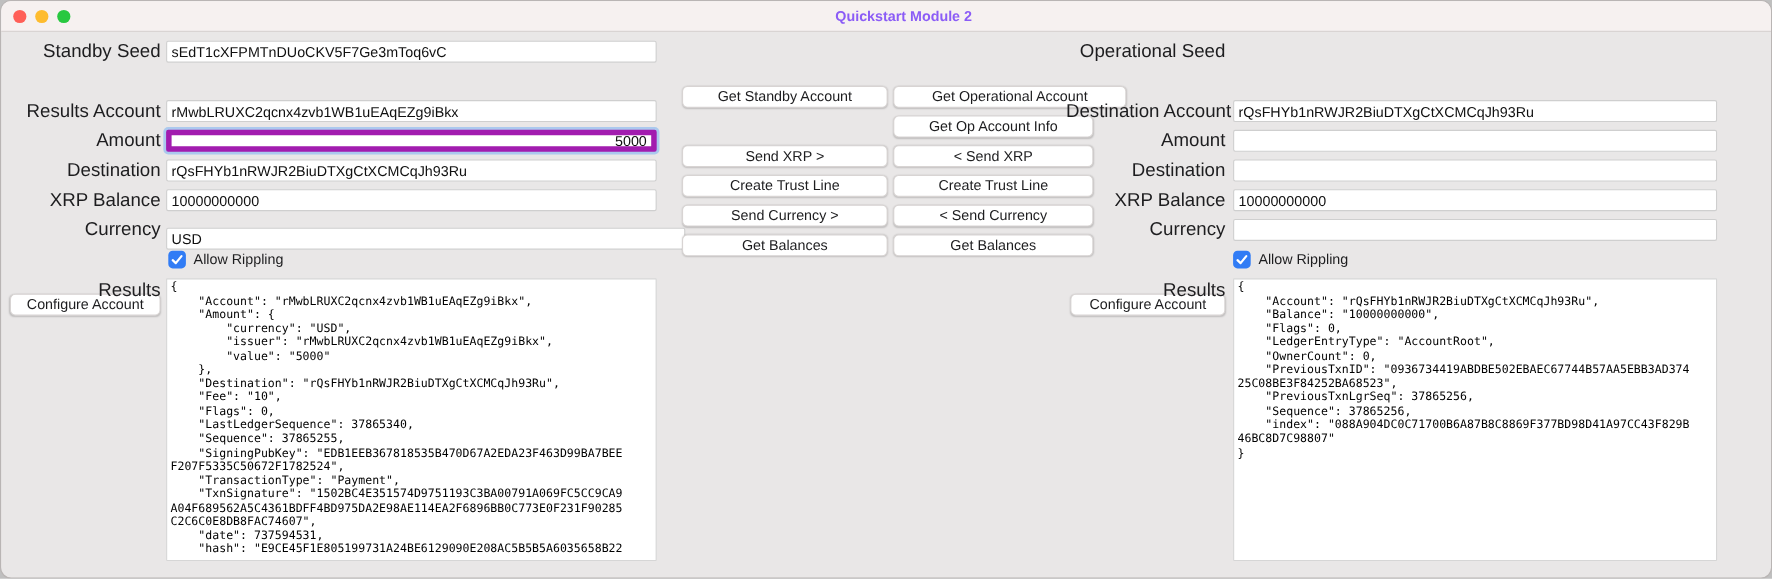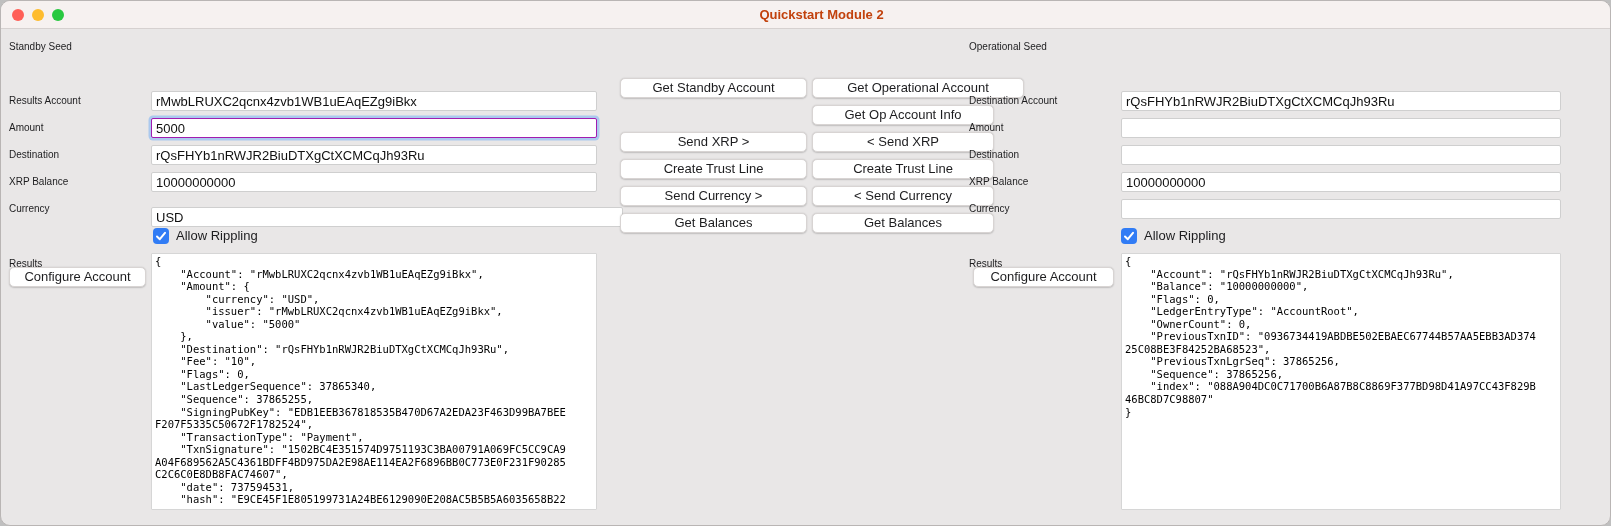--- a/index.html
+++ b/index.html
@@ -11,32 +11,32 @@
   .titlebar {
     position:absolute; top:0; left:0; right:0; height:28px;
     background:#f6f1f0; border-bottom:1px solid #d6d1d0;
   }
   .traffic { position:absolute; top:8px; width:12px; height:12px; border-radius:50%; }
   .t-red    { left:11px; background:#ff5f57; }
   .t-yellow { left:31px; background:#febc2e; }
   .t-green  { left:51px; background:#28c840; }
   .title {
     position:absolute; top:0; left:0; right:0; height:28px; line-height:28px;
-    text-align:center; font-weight:bold; font-size:13px; color:#c2410c;margin-left:32px;
+    text-align:center; font-weight:bold; font-size:13px; color:#8b5cf6;margin-left:32px;
   }
   .label {
-    position:absolute; height:20px; line-height:20px; font-size:10px;
-    color:#1d1d1f; white-space:nowrap;
+    position:absolute; height:20px; line-height:20px; font-size:17px;
+    color:#1d1d1f; text-align:right; white-space:nowrap;
   }
   .input {
     position:absolute; height:20px; background:#fff; border:1px solid #cfcfcf;
     border-radius:2px; font-size:13px; color:#101010; padding:0 4px;
     font-family:"Liberation Sans", sans-serif; outline:none;
   }
-  .input.focused { border:1px solid #a21caf; box-shadow:0 0 0 2.5px #abc9ee; }
+  .input.focused { border:5px solid #a21caf; box-shadow:0 0 0 2.5px #abc9ee;text-align:right; }
   .btn {
     position:absolute; height:20px; background:#fff; border:1px solid #d8d4d3;
     border-radius:5px; font-size:13px; color:#1d1d1f; text-align:center;
     line-height:18px; box-shadow:0 0.5px 1.5px rgba(0,0,0,0.18);
     font-family:"Liberation Sans", sans-serif; cursor:default;margin-top:41px;
   }
   .results {
     position:absolute; background:#fff; border:1px solid #d6d6d6; border-radius:1px;
     font-family:"DejaVu Sans Mono", monospace; font-size:10.5px; line-height:12.55px;
     color:#000; padding:1px 2px 0 3px; resize:none; overflow:hidden;
@@ -57,20 +57,21 @@
 <div class="window">
 
   <div class="titlebar">
     <span class="traffic t-red"></span>
     <span class="traffic t-yellow"></span>
     <span class="traffic t-green"></span>
     <div class="title">Quickstart Module 2</div>
   </div>
 
   <span class="label" style="left:8px;top:36px;width:137px">Standby Seed</span>
+  <input class="input" style="left: 150px; top: 36px; width: 446px;" value="sEdT1cXFPMTnDUoCKV5F7Ge3mToq6vC">
 
   <span class="label" style="left:8px;top:90px;width:137px">Results Account</span>
   <input class="input" style="left: 150px; top: 90px; width: 446px;" value="rMwbLRUXC2qcnx4zvb1WB1uEAqEZg9iBkx">
 
   <span class="label" style="left:8px;top:117px;width:137px">Amount</span>
   <input class="input focused" style="left: 150px; top: 117px; width: 446px;" value="5000">
 
   <span class="label" style="left:8px;top:144px;width:137px">Destination</span>
   <input class="input" style="left: 150px; top: 144px; width: 446px;" value="rQsFHYb1nRWJR2BiuDTXgCtXCMCqJh93Ru">
 

